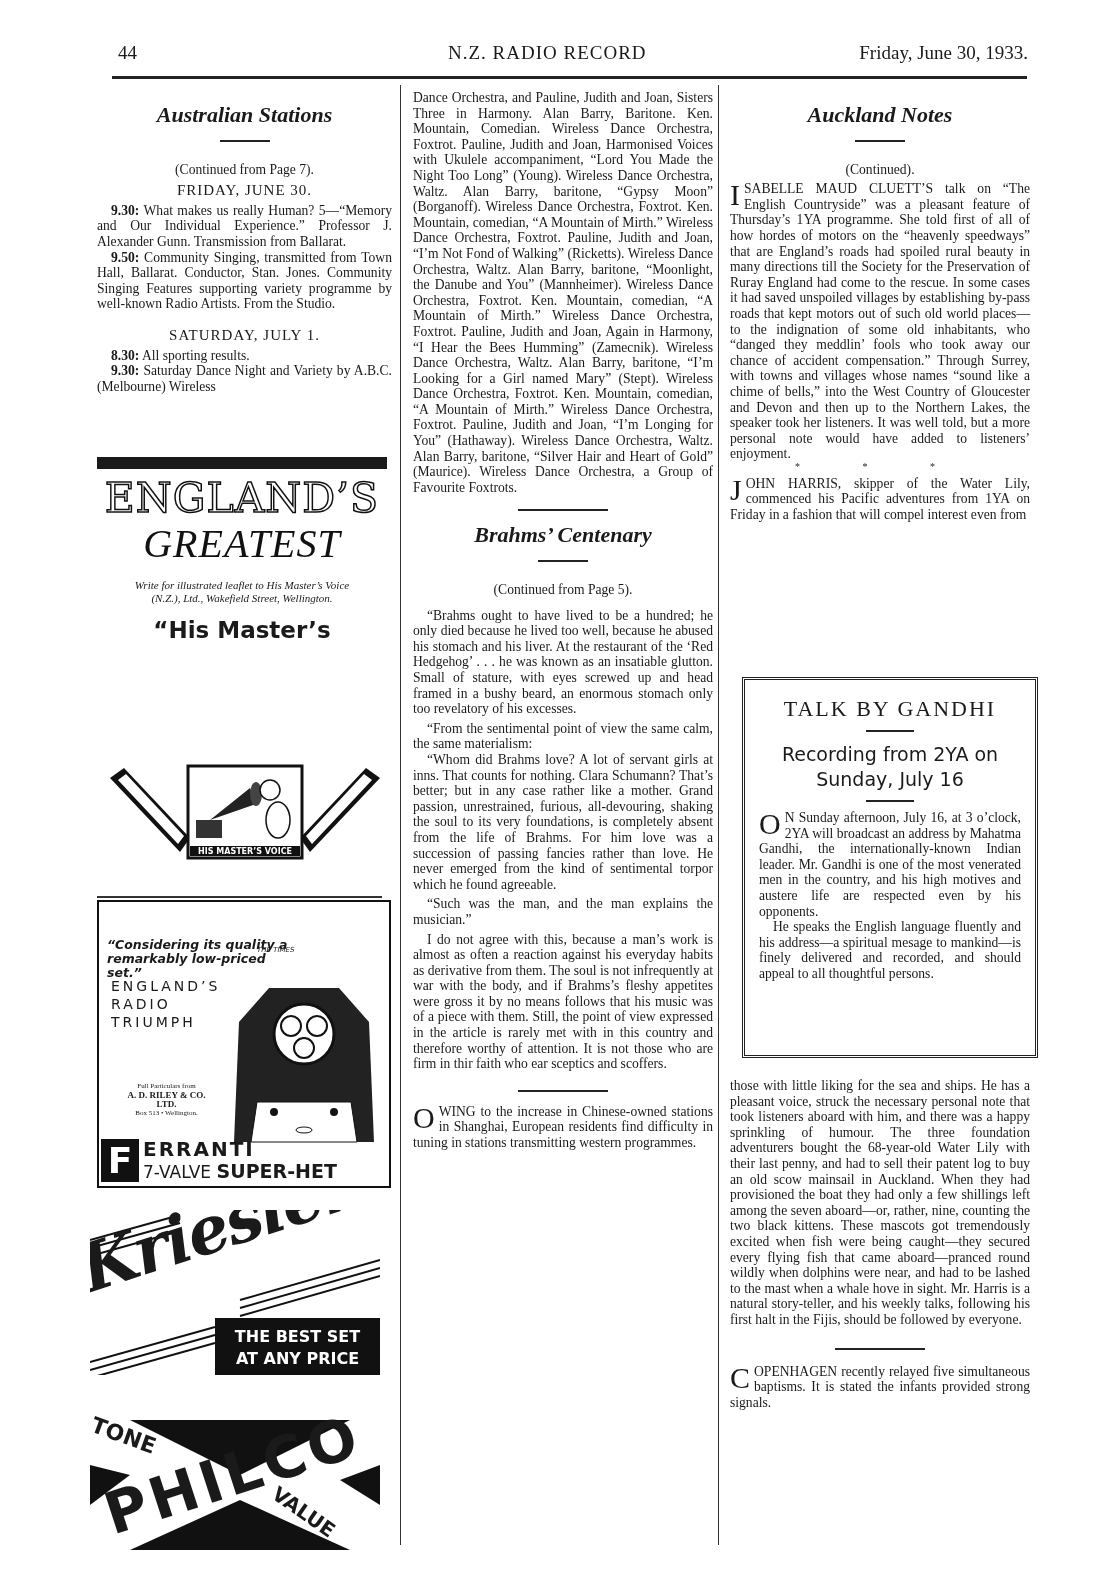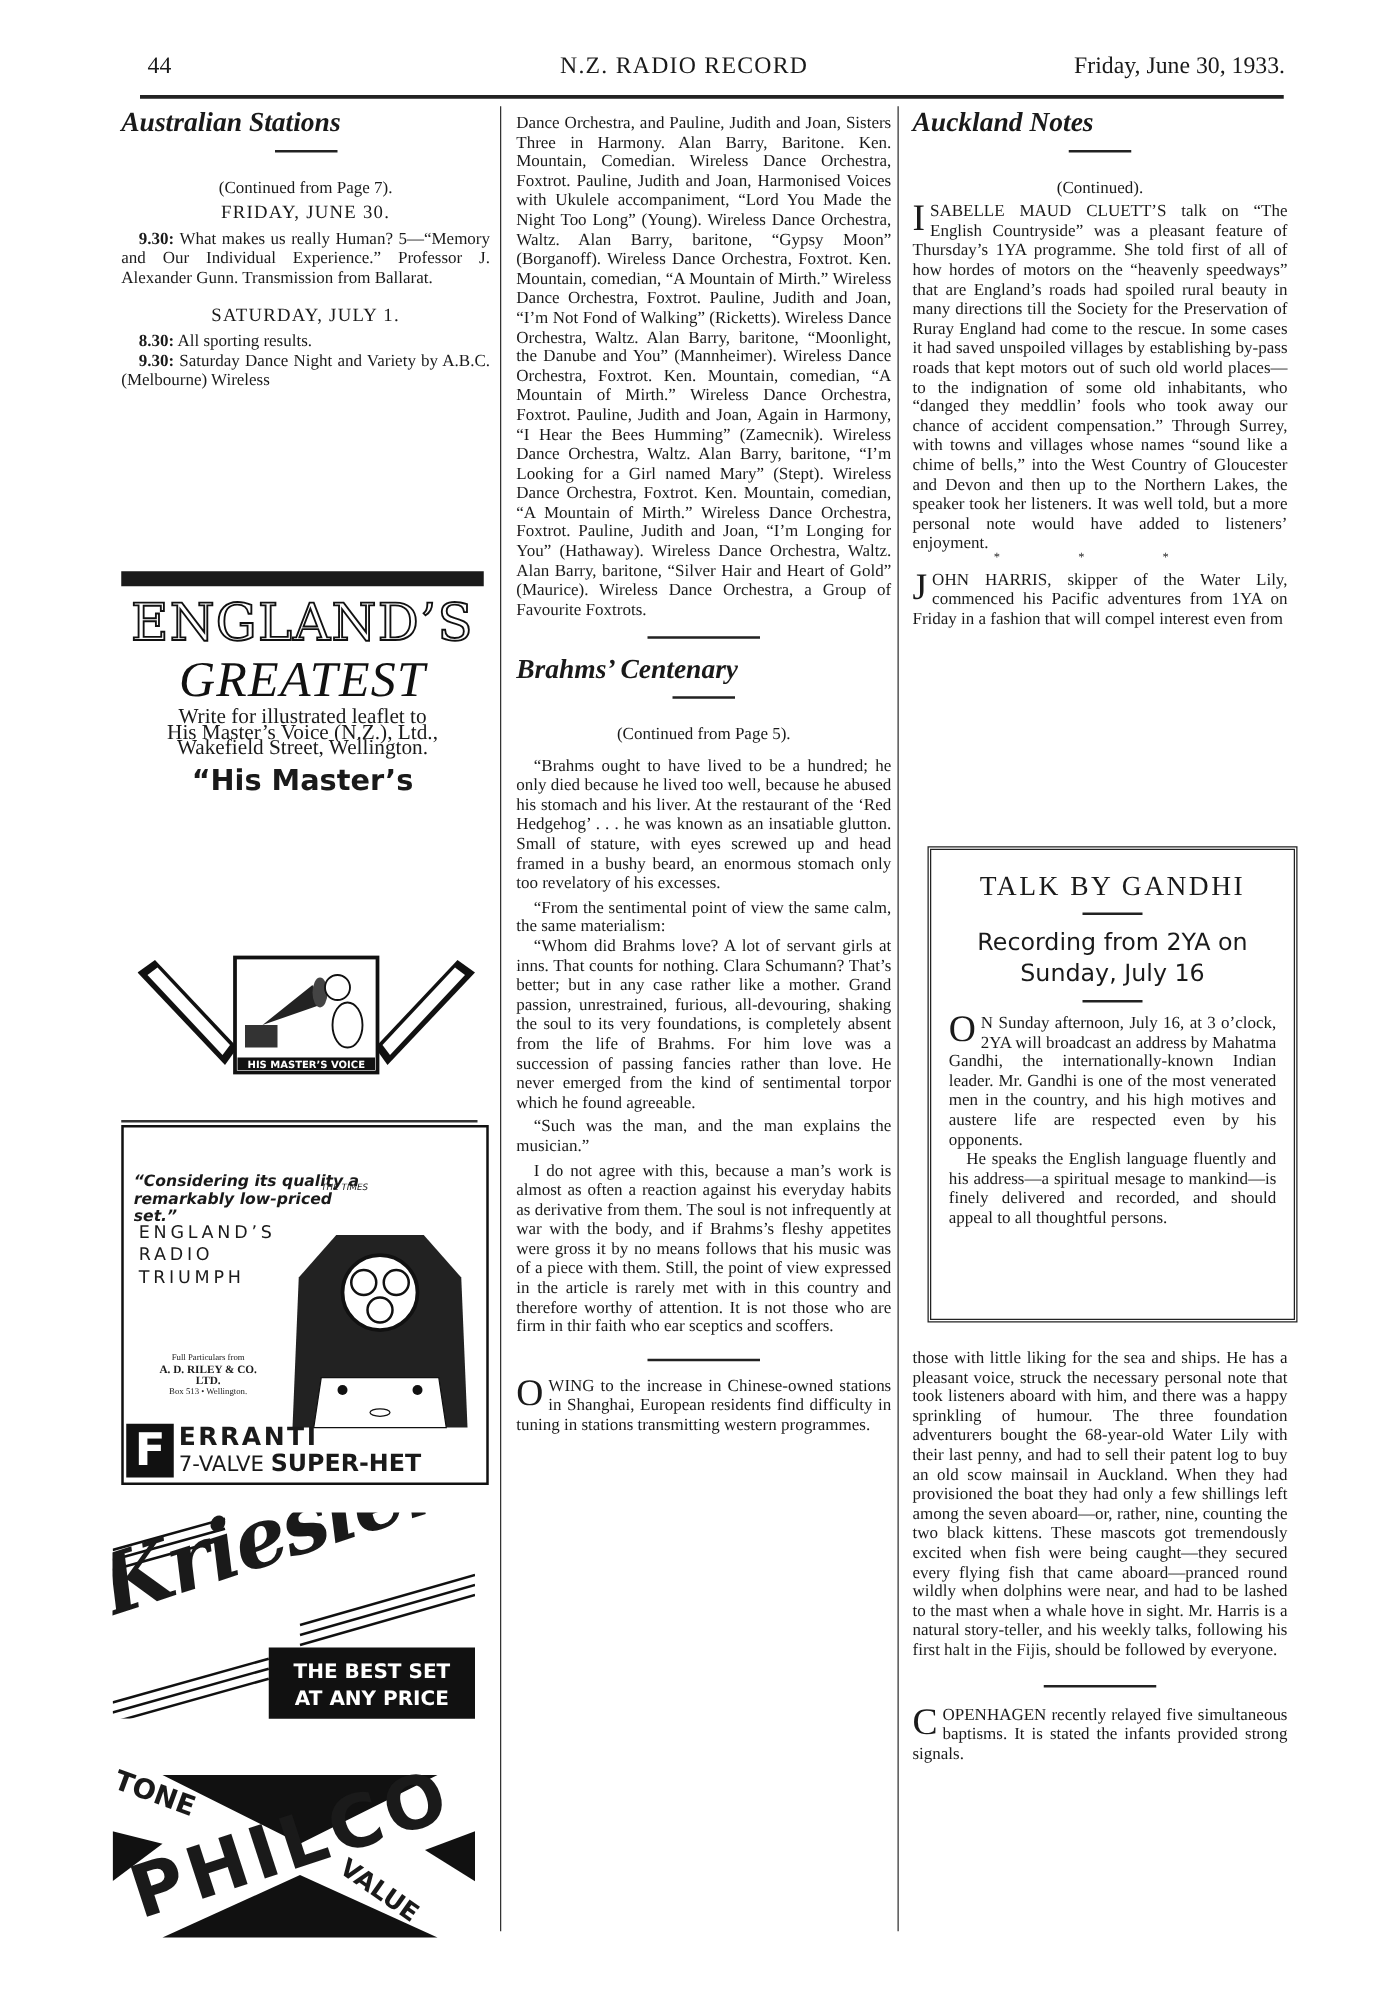--- a/index.html
+++ b/index.html
@@ -5,37 +5,37 @@
   html, body { margin:0; padding:0; background:#ffffff; }
   body { width:1114px; height:1595px; position:relative; overflow:hidden; font-family:"DejaVu Serif", serif; color:#1a1a1a; }
   .hdr { position:absolute; top:40px; left:118px; width:910px; height:30px; font-family:"Liberation Serif", serif; font-size:19px; }
   .hdr .pg { position:absolute; left:0; top:2px; }
   .hdr .ttl { position:absolute; left:330px; top:2px; letter-spacing:1px; }
   .hdr .dt { position:absolute; right:0; top:2px; }
   .hdr-rule { position:absolute; top:76px; left:112px; width:915px; height:3px; background:#222; }
   .col { position:absolute; font-family:"Liberation Serif", serif; font-size:13.6px; line-height:15.6px; text-align:justify; }
   .col p { margin:0; text-indent:14px; }
   .col p.ni { text-indent:0; }
-  .heading { font-family:"Liberation Serif", serif; font-style:italic; font-size:22px; text-align:left; margin:0; }
+  .heading { font-family:"Liberation Serif", serif; font-style:italic; font-size:22px; text-align:center; margin:17px; }
   .short-rule { width:50px; height:2px; background:#222; margin:14px auto 20px auto; }
   .center { text-align:center; text-indent:0 !important; }
   .daytitle { text-align:center; font-size:15px; letter-spacing:1px; margin:6px 0 4px 0; }
   .time { font-weight:bold; }
   .vrule { position:absolute; width:1px; background:#333; }
   .dropcap { float:left; font-size:30px; line-height:24px; margin:2px 4px 0 0; font-family:"Liberation Serif", serif; }
   .sep { width:90px; height:2px; background:#222; margin:10px auto; }
   .smallcaps { font-variant:small-caps; }
   
   .ad-bar { position:absolute; left:97px; top:457px; width:290px; height:12px; background:#1a1a1a; }
   .eng-ad { position:absolute; left:97px; top:475px; width:290px; text-align:center; }
   .eng-ad .big1 { font-family:"DejaVu Serif", serif; font-size:41px; line-height:46px; color:#fff; -webkit-text-stroke:1.5px #111; letter-spacing:1px; }
   .eng-ad .big2 { font-family:"Liberation Serif", serif; font-style:italic; font-size:40px; line-height:46px; color:#111; letter-spacing:1px; }
   .eng-ad .big3 { font-family:"DejaVu Serif", serif; font-size:44px; line-height:48px; color:#fff; -webkit-text-stroke:1.5px #111; letter-spacing:1px; }
   .eng-ad .desc { font-family:"Liberation Serif", serif; font-size:12px; line-height:13px; font-weight:bold; text-align:justify; margin:8px 30px 4px 38px; }
-  .eng-ad .addr { font-family:"Liberation Serif", serif; font-size:17px; line-height:12.5px; margin:0 32px; }
+  .eng-ad .addr { font-family:"Liberation Serif", serif; font-style:italic; font-size:11px; line-height:12.5px; margin:12px 32px; }
   .eng-ad .hmv { font-family:"DejaVu Sans", sans-serif; font-weight:bold; font-size:23px; line-height:28px; margin-top:6px; }
   .hmv-logo { position:absolute; left:110px; top:760px; width:270px; height:100px; }
   .ferranti { position:absolute; left:97px; top:900px; width:290px; height:284px; border:2px solid #111; }
   .ferranti .quote { position:absolute; left:8px; top:8px; font-family:"DejaVu Sans", sans-serif; font-weight:bold; font-style:italic; font-size:12.5px; line-height:14px;margin-top:28px; }
   .ferranti .times { position:absolute; left:158px; top:44px; font-family:"DejaVu Sans", sans-serif; font-style:italic; font-size:7px; }
   .ferranti .triumph { position:absolute; left:12px; top:75px; font-family:"DejaVu Sans", sans-serif; font-size:14px; line-height:18px; letter-spacing:3px; }
   .ferranti .parts { position:absolute; left:10px; top:180px; width:115px; font-family:"Liberation Serif", serif; font-size:7px; line-height:9px; text-align:center; }
   .ferranti .parts .co { font-size:9px; font-weight:bold; }
   .ferranti .fbox { position:absolute; left:2px; top:237px; width:38px; height:43px; background:#111; color:#fff; font-family:"DejaVu Sans", sans-serif; font-weight:bold; font-size:36px; line-height:43px; text-align:center; }
   .ferranti .name1 { position:absolute; left:44px; top:235px; font-family:"DejaVu Sans", sans-serif; font-weight:bold; font-size:20px; letter-spacing:2px; }
@@ -70,20 +70,21 @@
 
 <div class="vrule" style="left:400px; top:85px; height:1460px;"></div>
 <div class="vrule" style="left:718px; top:85px; height:1460px;"></div>
 
 <div class="col" style="left:97px; top:90px; width:295px;">
   <h2 class="heading">Australian Stations</h2>
   <div class="short-rule"></div>
   <p class="center">(Continued from Page 7).</p>
   <div class="daytitle">FRIDAY, JUNE 30.</div>
   <p><span class="time">9.30:</span> <span>What makes us really Human? 5—“Memory and Our Individual Experience.” Professor J. Alexander Gunn. Transmission from Ballarat.</span></p>
+  <p><span class="time">9.50:</span> <span>Community Singing, transmitted from Town Hall, Ballarat. Conductor, Stan. Jones. Community Singing Features supporting variety programme by well-known Radio Artists. From the Studio.</span></p>
   <div class="daytitle" style="margin-top:16px;">SATURDAY, JULY 1.</div>
   <p><span class="time">8.30:</span> <span>All sporting results.</span></p>
   <p><span class="time">9.30:</span> <span>Saturday Dance Night and Variety by A.B.C. (Melbourne) Wireless</span></p>
 </div>
 
 <div class="ad-bar"></div>
 <div class="eng-ad">
   <div class="big1">ENGLAND’S</div>
   <div class="big2">GREATEST</div>
   <div class="addr">Write for illustrated leaflet to His Master’s Voice (N.Z.), Ltd., Wakefield Street, Wellington.</div>

